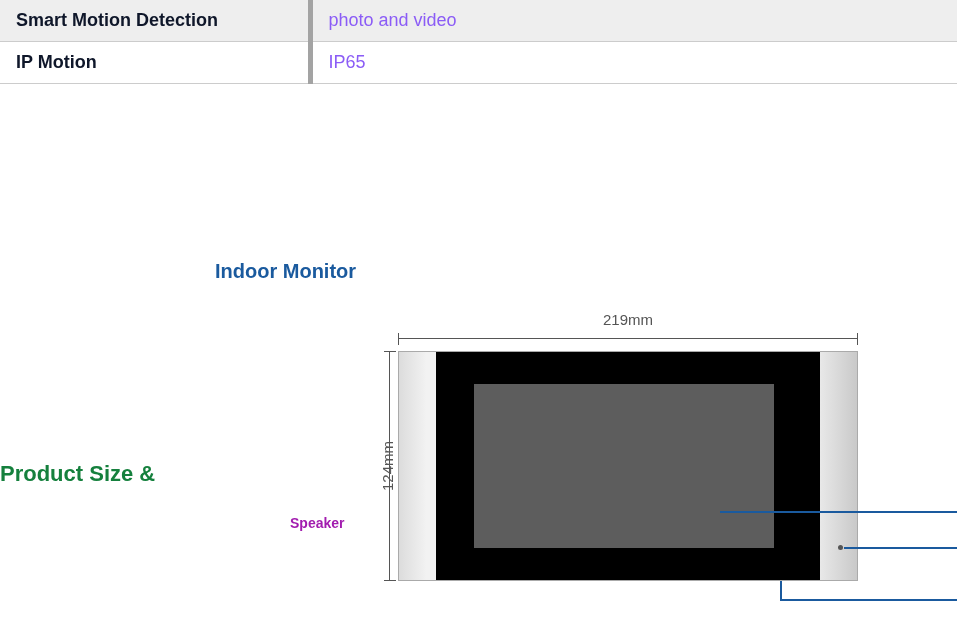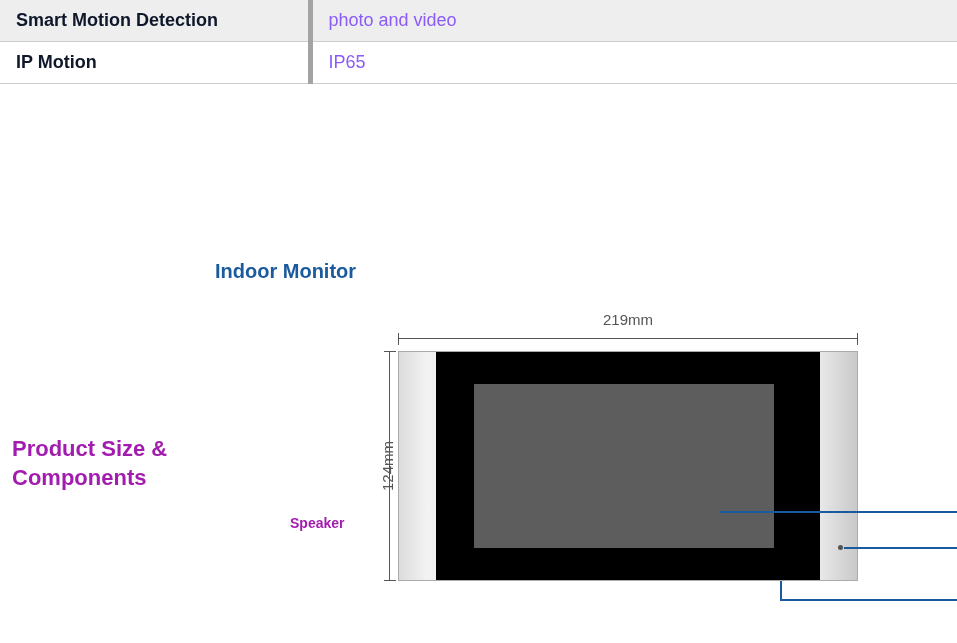--- a/index.html
+++ b/index.html
@@ -31,28 +31,27 @@
     color: #0f172a;
     border-right: 5px solid #a3a3a3;
   }
   .specs-table td:last-child {
     color: #8b5cf6;
     font-weight: 400;
   }
   
   
   .section-heading {
-    color: #a21caf;
+    color: #15803d;
     font-size: 22px;
     font-weight: 700;
     position: absolute;
     left: 0;
-    top: 435px;
+    top: 460px;
     line-height: 1.3;
-    padding-left: 12px;
   }
   
   
   .diagram-area {
     position: absolute;
     top: 260px;
     left: 215px;
     width: 740px;
     height: 380px;
   }
@@ -222,21 +221,20 @@
     </tr>
     <tr>
       <td>IP Motion</td>
       <td>IP65</td>
     </tr>
   </tbody>
 </table>
 
 <div class="section-heading">
   <div>Product Size &amp;</div>
-  <div>Components</div>
 </div>
 
 <div class="diagram-area">
   <div class="diagram-title">Indoor Monitor</div>
 
 
   <div class="front-view-wrap">
     <div class="top-dim">
       <div class="label">219mm</div>
       <div class="tick-l"></div>

